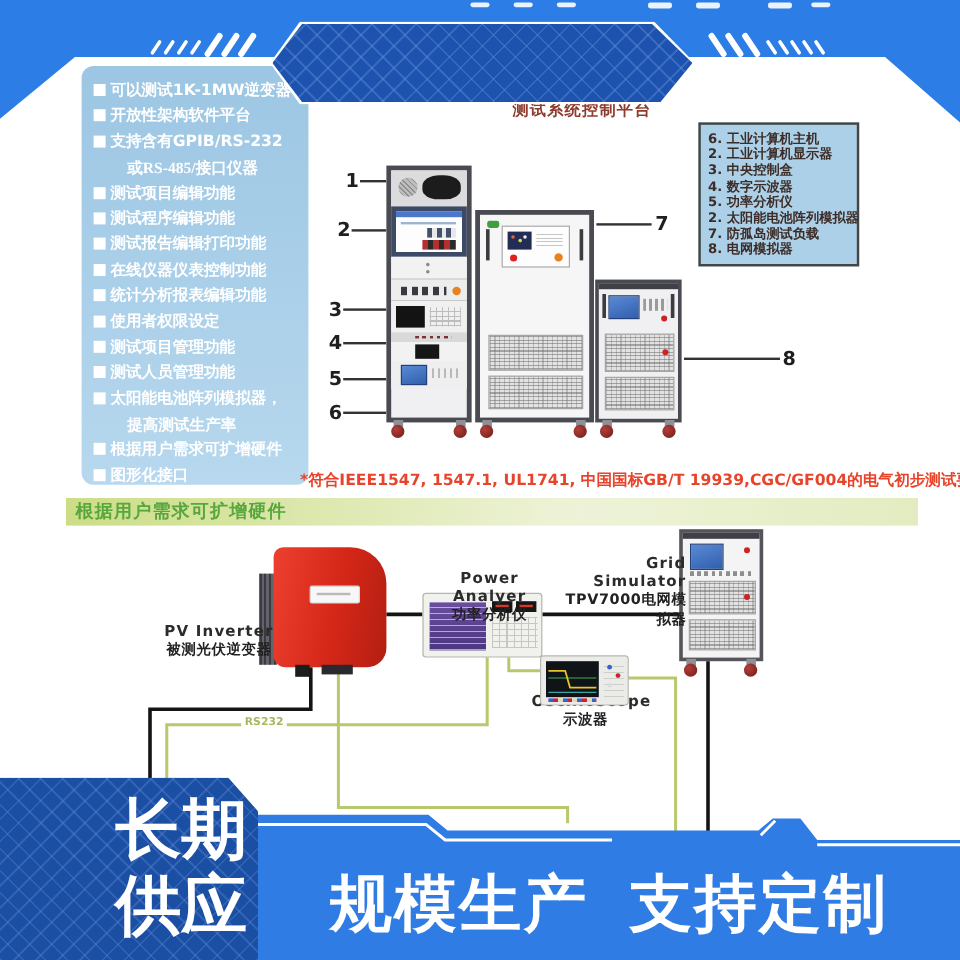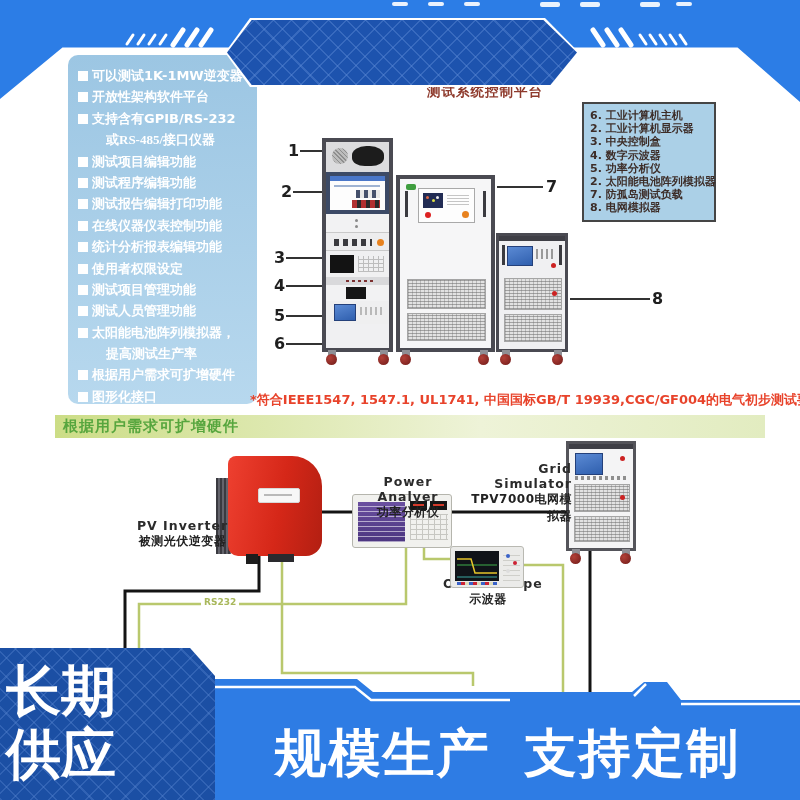--- a/index.html
+++ b/index.html
@@ -102,21 +102,21 @@
   .scope-screen{position:absolute;left:4px;top:4px;width:44px;height:30px;background:#101318;}
   .scope-panel{position:absolute;left:52px;top:4px;width:17px;height:30px;
     background-image:repeating-linear-gradient(0deg,#cfcfca 0 1px,transparent 1px 5px);}
 
   
   .footer-left{position:absolute;left:0;top:648px;width:215px;height:152px;z-index:6;
     background-color:#1b4fa4;
     background-image:repeating-linear-gradient(45deg,rgba(90,135,210,.35) 0 1.5px,transparent 1.5px 13px),
                      repeating-linear-gradient(-45deg,rgba(90,135,210,.35) 0 1.5px,transparent 1.5px 13px);
     clip-path:polygon(0 0,88.4% 0,100% 18.5%,100% 100%,0 100%);}
-  .footer-left-text{position:absolute;left:6px;top:660px;width:200px;z-index:7;text-align:left;
+  .footer-left-text{position:absolute;left:6px;top:660px;width:200px;z-index:7;text-align:right;
     color:#fff;font-size:55px;font-weight:bold;line-height:63px;}
   #footer-right-svg{position:absolute;left:0;top:670px;z-index:6;}
   .footer-right-text{position:absolute;left:215px;top:719px;width:585px;z-index:7;text-align:center;
     color:#fff;font-size:52px;font-weight:bold;letter-spacing:2px;white-space:nowrap;}
   .footer-right-text .gap{display:inline-block;width:34px;}
 </style>
 </head>
 <body>
 
 <div class="stage">

